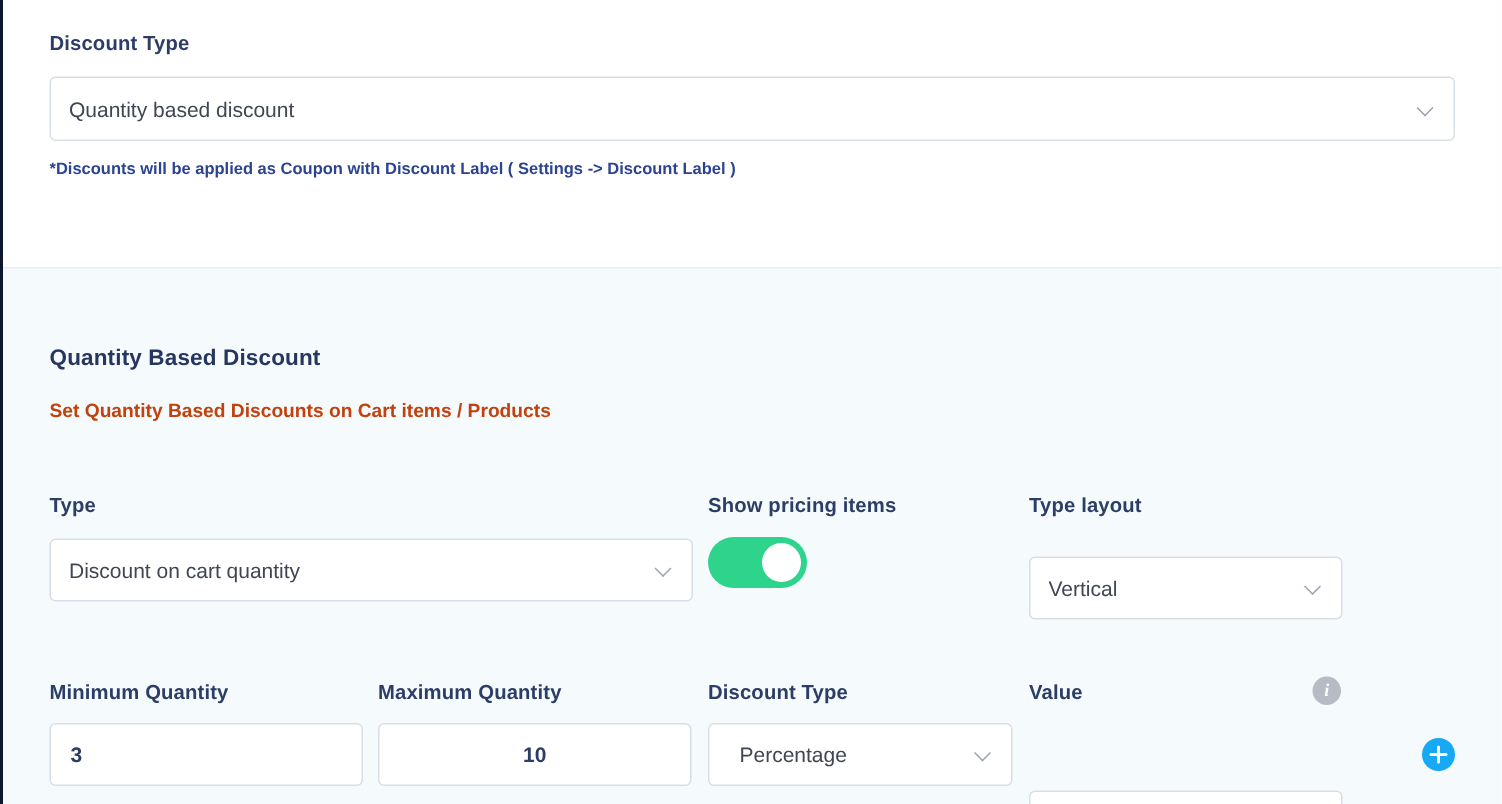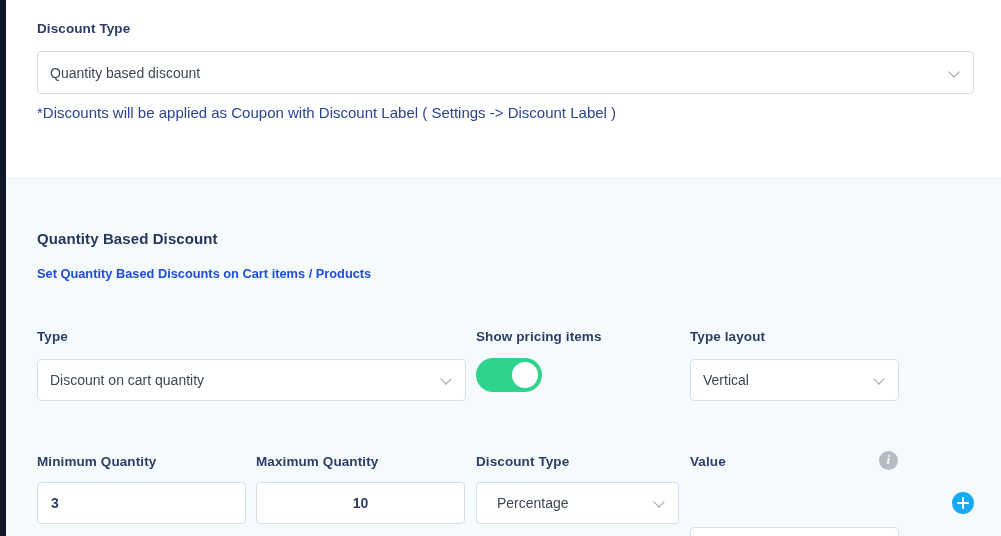--- a/index.html
+++ b/index.html
@@ -13,21 +13,21 @@
     overflow: hidden;
     font-family: "Liberation Sans", sans-serif;
     background: #ffffff;
     -webkit-font-smoothing: antialiased;
   }
   .page {
     position: relative;
     width: 1001px;
     height: 536px;
     box-sizing: border-box;
-    border-left: 6px solid #0f172a;
+    border-left: 2px solid #0f172a;
   }
 
   
   .panel-top {
     position: absolute;
     left: 0; top: 0;
     width: 999px;
     height: 178px;
     background: #ffffff;
     box-sizing: border-box;
@@ -106,43 +106,43 @@
     color: #2c3e66;
     font-weight: bold;
   }
   .text-input .val {
     line-height: 18px;
   }
 
   
   .hint {
     position: absolute;
-    font-size: 15px;
-    font-weight: normal;
+    font-size: 11px;
+    font-weight: bold;
     color: #2d4craft;
     color: #2b4490;
     line-height: 16px;
     white-space: nowrap;
   }
 
   
   .section-title {
     position: absolute;
     font-size: 15px;
     font-weight: bold;
     color: #27365e;
     letter-spacing: 0.1px;
     line-height: 20px;
     white-space: nowrap;
   }
   .section-sub {
     position: absolute;
     font-size: 12.8px;
     font-weight: bold;
-    color: #1d4ed8;
+    color: #c2410c;
     line-height: 17px;
     white-space: nowrap;
   }
 
   
   .toggle {
     position: absolute;
     width: 66px;
     height: 34px;
     border-radius: 17px;
@@ -235,21 +235,21 @@
     </div>
 
     <div class="field-label" style="position:absolute; left:470px; top:150px;">Show pricing items</div>
 
     <div class="toggle" style="left:470px; top:179px;">
       <span class="knob"></span>
     </div>
 
     <div class="field-label" style="position:absolute; left:684px; top:150px;">Type layout</div>
 
-    <div class="select" style="left:684px; top:180px; width:209px; height:42px;">
+    <div class="select" style="left:684px; top:192px; width:209px; height:42px;">
       <span class="sel-value">Vertical</span>
       <span class="chevron"></span>
     </div>
 
     <div class="field-label" style="position:absolute; left:31px; top:275px;">Minimum Quantity</div>
 
     <div class="text-input" style="left:31px; top:303px; width:209px; height:42px;">
       <span class="val">3</span>
     </div>
 

